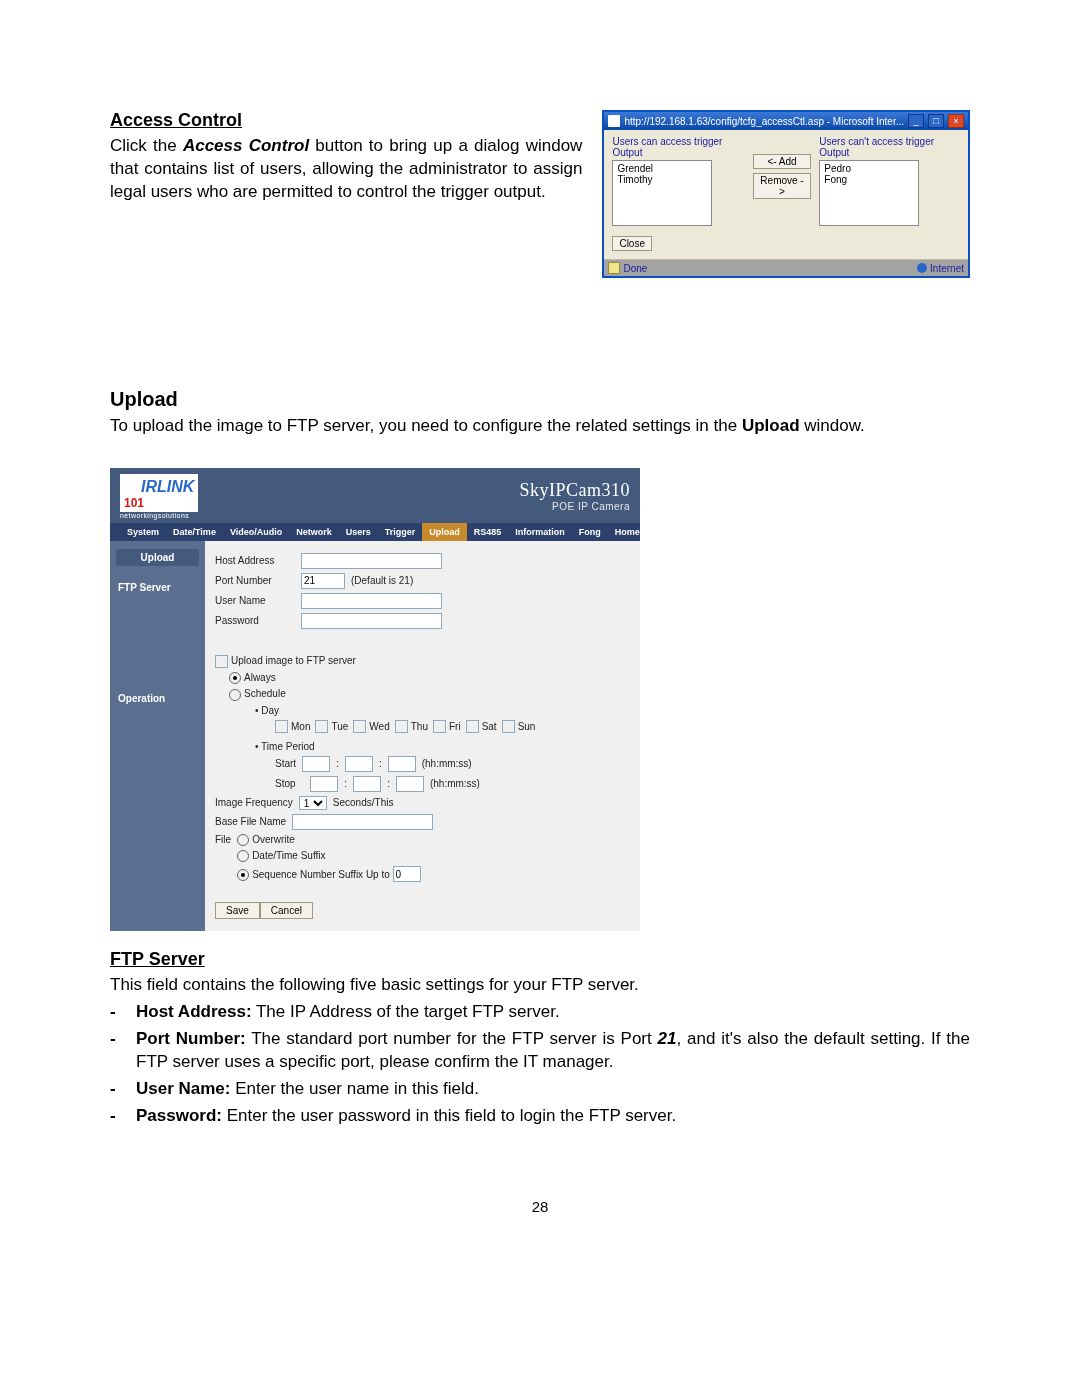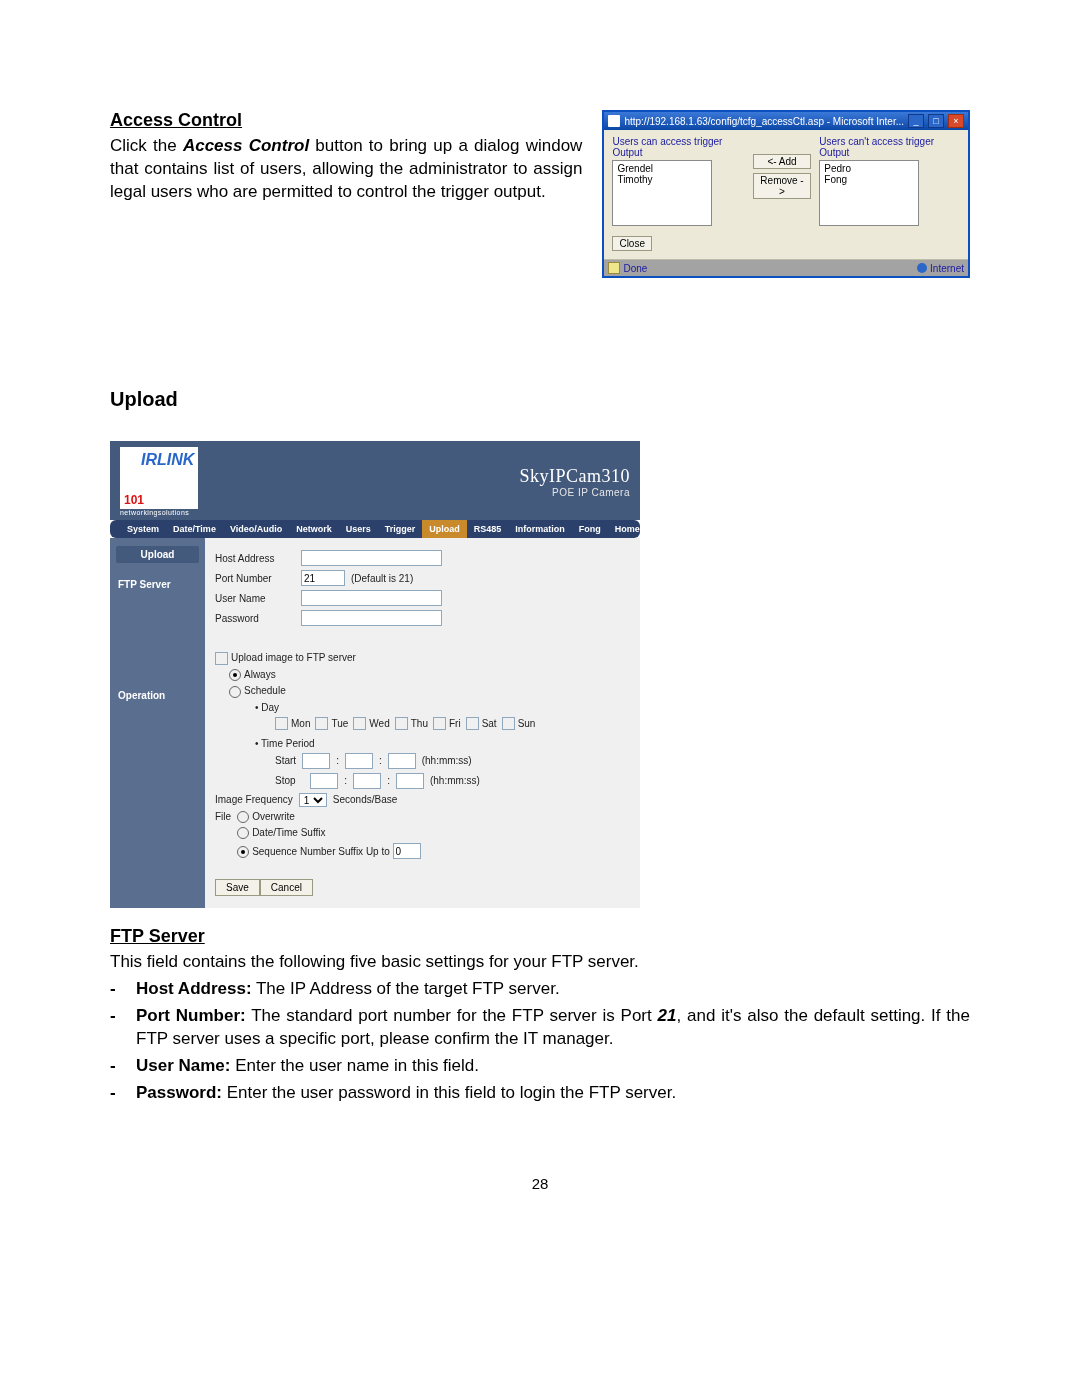--- a/index.html
+++ b/index.html
@@ -59,27 +59,27 @@
 .upload-header {
   background: #435a7d;
   display:flex;
   justify-content:space-between;
   align-items:center;
   padding: 6px 10px 4px 10px;
 }
 .logo-box { display:flex; flex-direction:column; align-items:flex-start; }
 .logo-a { width:0;height:0;border-left:8px solid transparent;border-right:8px solid transparent;border-bottom:16px solid #fff; display:inline-block;margin-right:1px;}
 .logo-text { color:#2a67c9; font-weight:bold; font-style:italic; font-size:16px; }
-.logo-101 { color:#d11; font-weight:bold; font-size:12px; margin-left:0;margin-top:24px;}
+.logo-101 { color:#d11; font-weight:bold; font-size:12px; margin-left:0;}
 .logo-wrap { background:#fff; padding:2px 4px;}
 .logo-tag { color:#fff; font-size:7px; letter-spacing:0.4px;}
 .brand { text-align:right; color:#fff;}
 .brand-top { font-family: Georgia, serif; font-size:18px; letter-spacing:0.5px;}
 .brand-sub { font-size:10px; color:#e6e6e6; text-align:right; letter-spacing:0.5px;}
-.navbar { background:#2b406a; display:flex; padding: 0 10px; border-radius: 6px;}
+.navbar { background:#2b406a; display:flex; padding: 0 10px;}
 .nav-item { font-size:9px; color:#fff; padding:4px 7px; font-weight:bold; }
 .nav-item.active { background:#c98a2c; }
 .upload-body { display:flex; background:#5a6e8f; }
 .side { background:#5a6e8f; width:95px; padding:8px 0 0 0;}
 .side-tab { background:#435a7d; color:#fff; font-size:10px; font-weight:bold; padding:3px 8px; margin:0 6px 12px 6px; text-align:center; border-radius:2px;}
 .side-label { color:#fff; font-size:10px; font-weight:bold; padding: 4px 8px; }
 .main-panel { flex:1; background:#f0f0f0; padding:12px 10px; font-size:10px; color:#222;}
 .form-row { display:flex; align-items:center; margin-bottom:4px; gap:6px;}
 .form-row .lbl { width:80px; }
 .tin { border:1px solid #90a8bd; height:14px; font-size:10px; padding:0 2px; background:#fff;}
@@ -159,20 +159,23 @@
       <span class="inet">
           <span class="inet-icon"></span>
           <span>Internet</span>
         </span>
     </div>
   </div>
 </div>
 
 <div style="margin-top:110px;">
   <div class="section-title-upload">Upload</div>
+  <p class="body-text">
+    <span>To upload the image to FTP server, you need to configure the related settings in the </span><span class="bold">Upload</span><span> window.</span>
+  </p>
 
   <div class="upload-app">
     <div class="upload-header">
       <div class="logo-box">
         <div class="logo-wrap">
           <span class="logo-a"></span><span class="logo-text">IRLINK</span>
           <div class="logo-101">101</div>
         </div>
         <div class="logo-tag">networkingsolutions</div>
       </div>
@@ -255,21 +258,25 @@
                 <span class="chk"></span>
                 <span>Sun</span>
               </span>
             </div>
           <div class="row2 indent2" style="margin-top:8px;">• <span>Time Period</span></div>
           <div class="form-row indent3"><span>Start</span><input class="tin tin-xs" style="">:<input class="tin tin-xs" style="">:<input class="tin tin-xs" style=""><span>(hh:mm:ss)</span></div>
           <div class="form-row indent3"><span>Stop</span>&nbsp;<input class="tin tin-xs" style="">:<input class="tin tin-xs" style="">:<input class="tin tin-xs" style=""><span>(hh:mm:ss)</span></div>
           <div class="form-row" style="margin-top:4px;">
               <span>Image Frequency</span>
               <select class="sel"><option>1</option></select>
-              <span>Seconds/Base</span>
+              <span>Seconds/This</span>
+            </div>
+          <div class="form-row">
+              <span>Base File Name</span>
+              <input class="tin tin-w" style="">
             </div>
           <div class="form-row" style="align-items:flex-start;">
               <span>File</span>
             <div>
               <div class="row2"><span class="radio-off"></span><span>Overwrite</span></div>
               <div class="row2"><span class="radio-off"></span><span>Date/Time Suffix</span></div>
               <div class="row2"><span class="radio-on"></span><span>Sequence Number Suffix Up to</span> <input class="tin tin-xs" value="0" style=""></div>
             </div>
           </div>
         </div>

